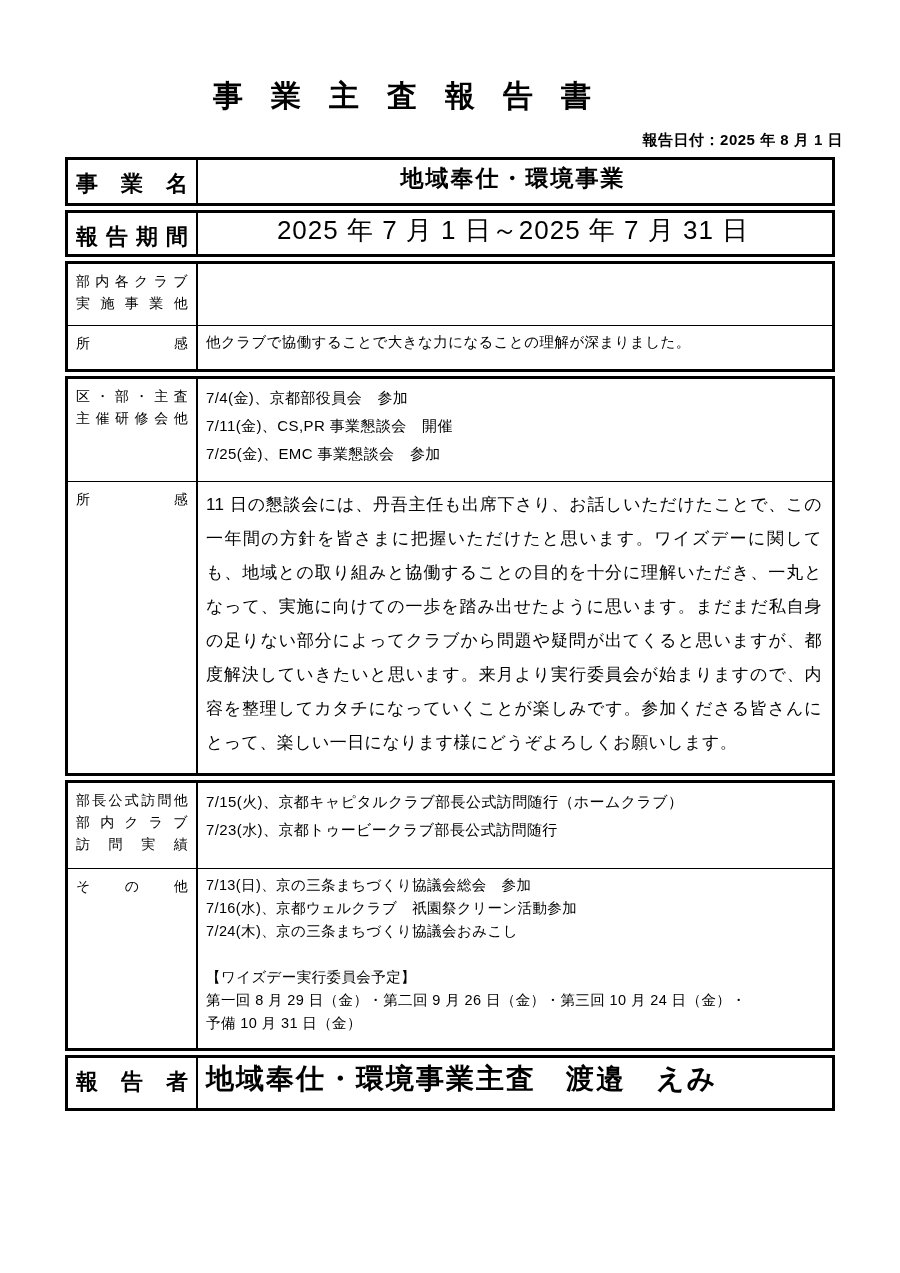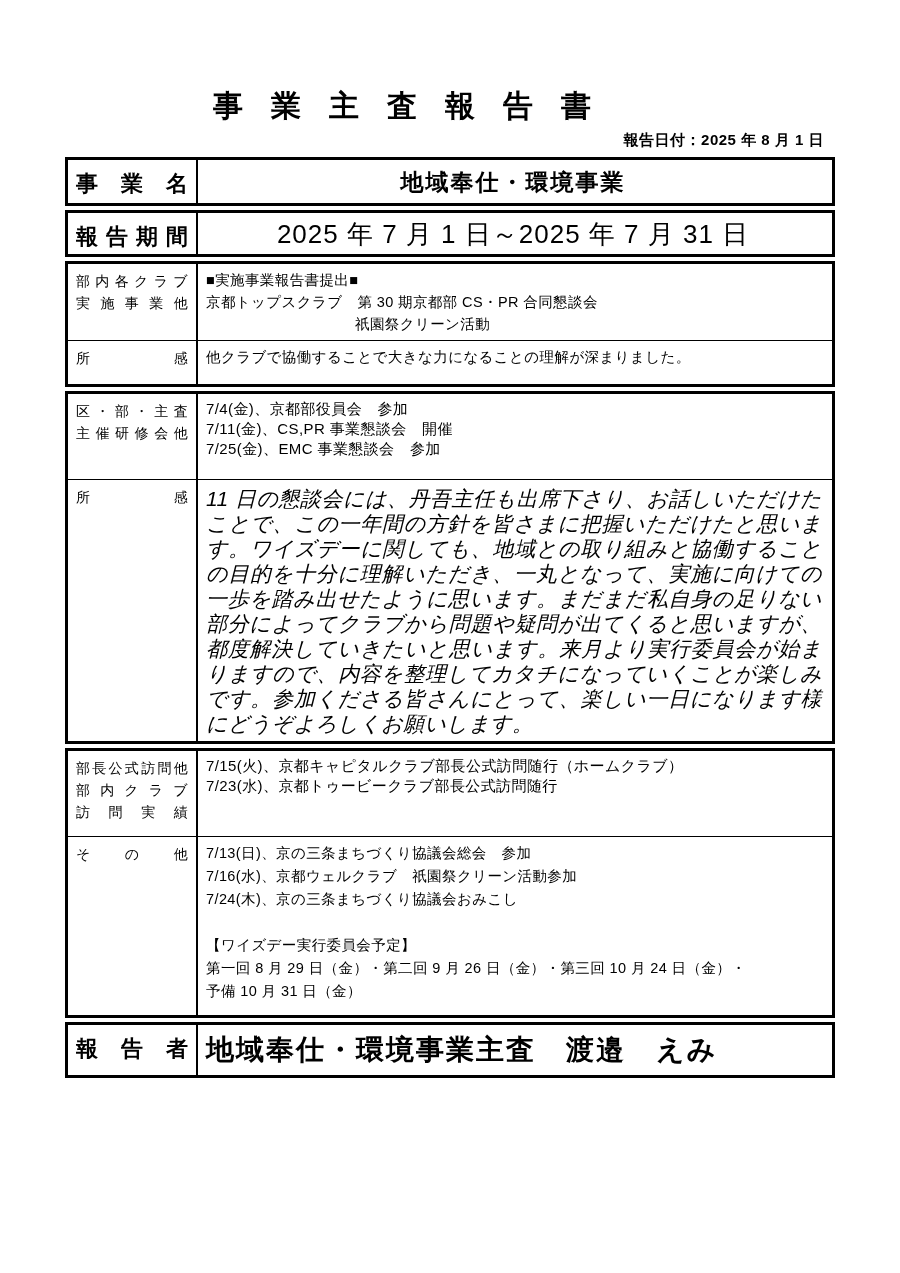--- a/index.html
+++ b/index.html
@@ -5,60 +5,60 @@
   * { margin:0; padding:0; box-sizing:border-box; }
   html,body { background:#ffffff; }
   body {
     width:900px; height:1273px; position:relative;
     font-family:"Liberation Sans","DejaVu Sans",sans-serif;
     color:#000;
   }
   .page { position:absolute; inset:0; background:#fff; overflow:hidden; }
 
   .doc-title {
-    position:absolute; top:86px; left:0; width:820px;
+    position:absolute; top:76px; left:0; width:820px;
     text-align:center; font-size:30px; font-weight:700;
     letter-spacing:28px; padding-left:12px; white-space:nowrap;
   }
   .doc-date {
-    position:absolute; top:131px; left:54px; width:770px;
+    position:absolute; top:131px; left:73px; width:770px;
     text-align:right; font-size:15px; font-weight:700; letter-spacing:0.5px;
   }
 
   .sheet { position:absolute; top:157px; left:65px; width:770px; }
   .box { border:3px solid #000; background:#fff; margin-bottom:4px; }
   .row { display:flex; align-items:stretch; }
   .row + .row { border-top:1px solid #000; }
 
   .label {
     width:130px; flex:0 0 130px; border-right:2px solid #000;
     padding:6px 8px 0 8px; font-weight:500;
   }
   .label-lg { font-size:22px; font-weight:700; padding-top:9px; }
   .label-sm { font-size:14px; line-height:22px; letter-spacing:0.3px; }
   .jline { display:flex; justify-content:space-between; }
 
   .content {
     flex:1 1 auto; min-width:0;
-    padding:5px 12px 5px 8px;
+    padding:5px 12px 13px 8px;
     font-size:14.5px; line-height:22px; font-weight:500;
     white-space:pre-line; letter-spacing:0.4px;
   }
   .content.center-big {
     display:flex; align-items:center; justify-content:center;
     font-size:23px; font-weight:700; letter-spacing:2px; white-space:nowrap;
   }
   .content.center-period {
     display:flex; align-items:center; justify-content:center;
     font-size:26px; font-weight:400; letter-spacing:1px; white-space:nowrap;
   }
-  .content.lh28 { line-height:20px; font-size:15px; }
+  .content.lh28 { line-height:28px; font-size:15px; }
   .content.impression-long {
     white-space:normal; text-align:justify;
-    font-size:21px; line-height:25px; padding-top:6px; padding-right:10px;font-style:italic;
+    font-size:17px; line-height:34px; padding-top:6px; padding-right:10px;
   }
   .content.lh23 { line-height:23px; }
   .content.reporter-value {
     display:flex; align-items:center;
     font-size:28px; font-weight:700; letter-spacing:2px; white-space:nowrap;
   }
 
   .h-business  { min-height:43px; }
   .h-period    { min-height:41px; }
   .h-clubs     { min-height:61px; }
@@ -115,23 +115,20 @@
               <span>ブ</span>
             </div>
           <div class="jline">
               <span>実</span>
               <span>施</span>
               <span>事</span>
               <span>業</span>
               <span>他</span>
             </div>
         </div>
-        <div class="content">■実施事業報告書提出■
-京都トップスクラブ　第 30 期京都部 CS・PR 合同懇談会
-　　　　　　　　　　祇園祭クリーン活動</div>
       </div>
       <div class="row h-impr1">
         <div class="label label-sm jline">
             <span>所</span>
             <span>感</span>
           </div>
         <div class="content">他クラブで協働することで大きな力になることの理解が深まりました。</div>
       </div>
     </div>
 

